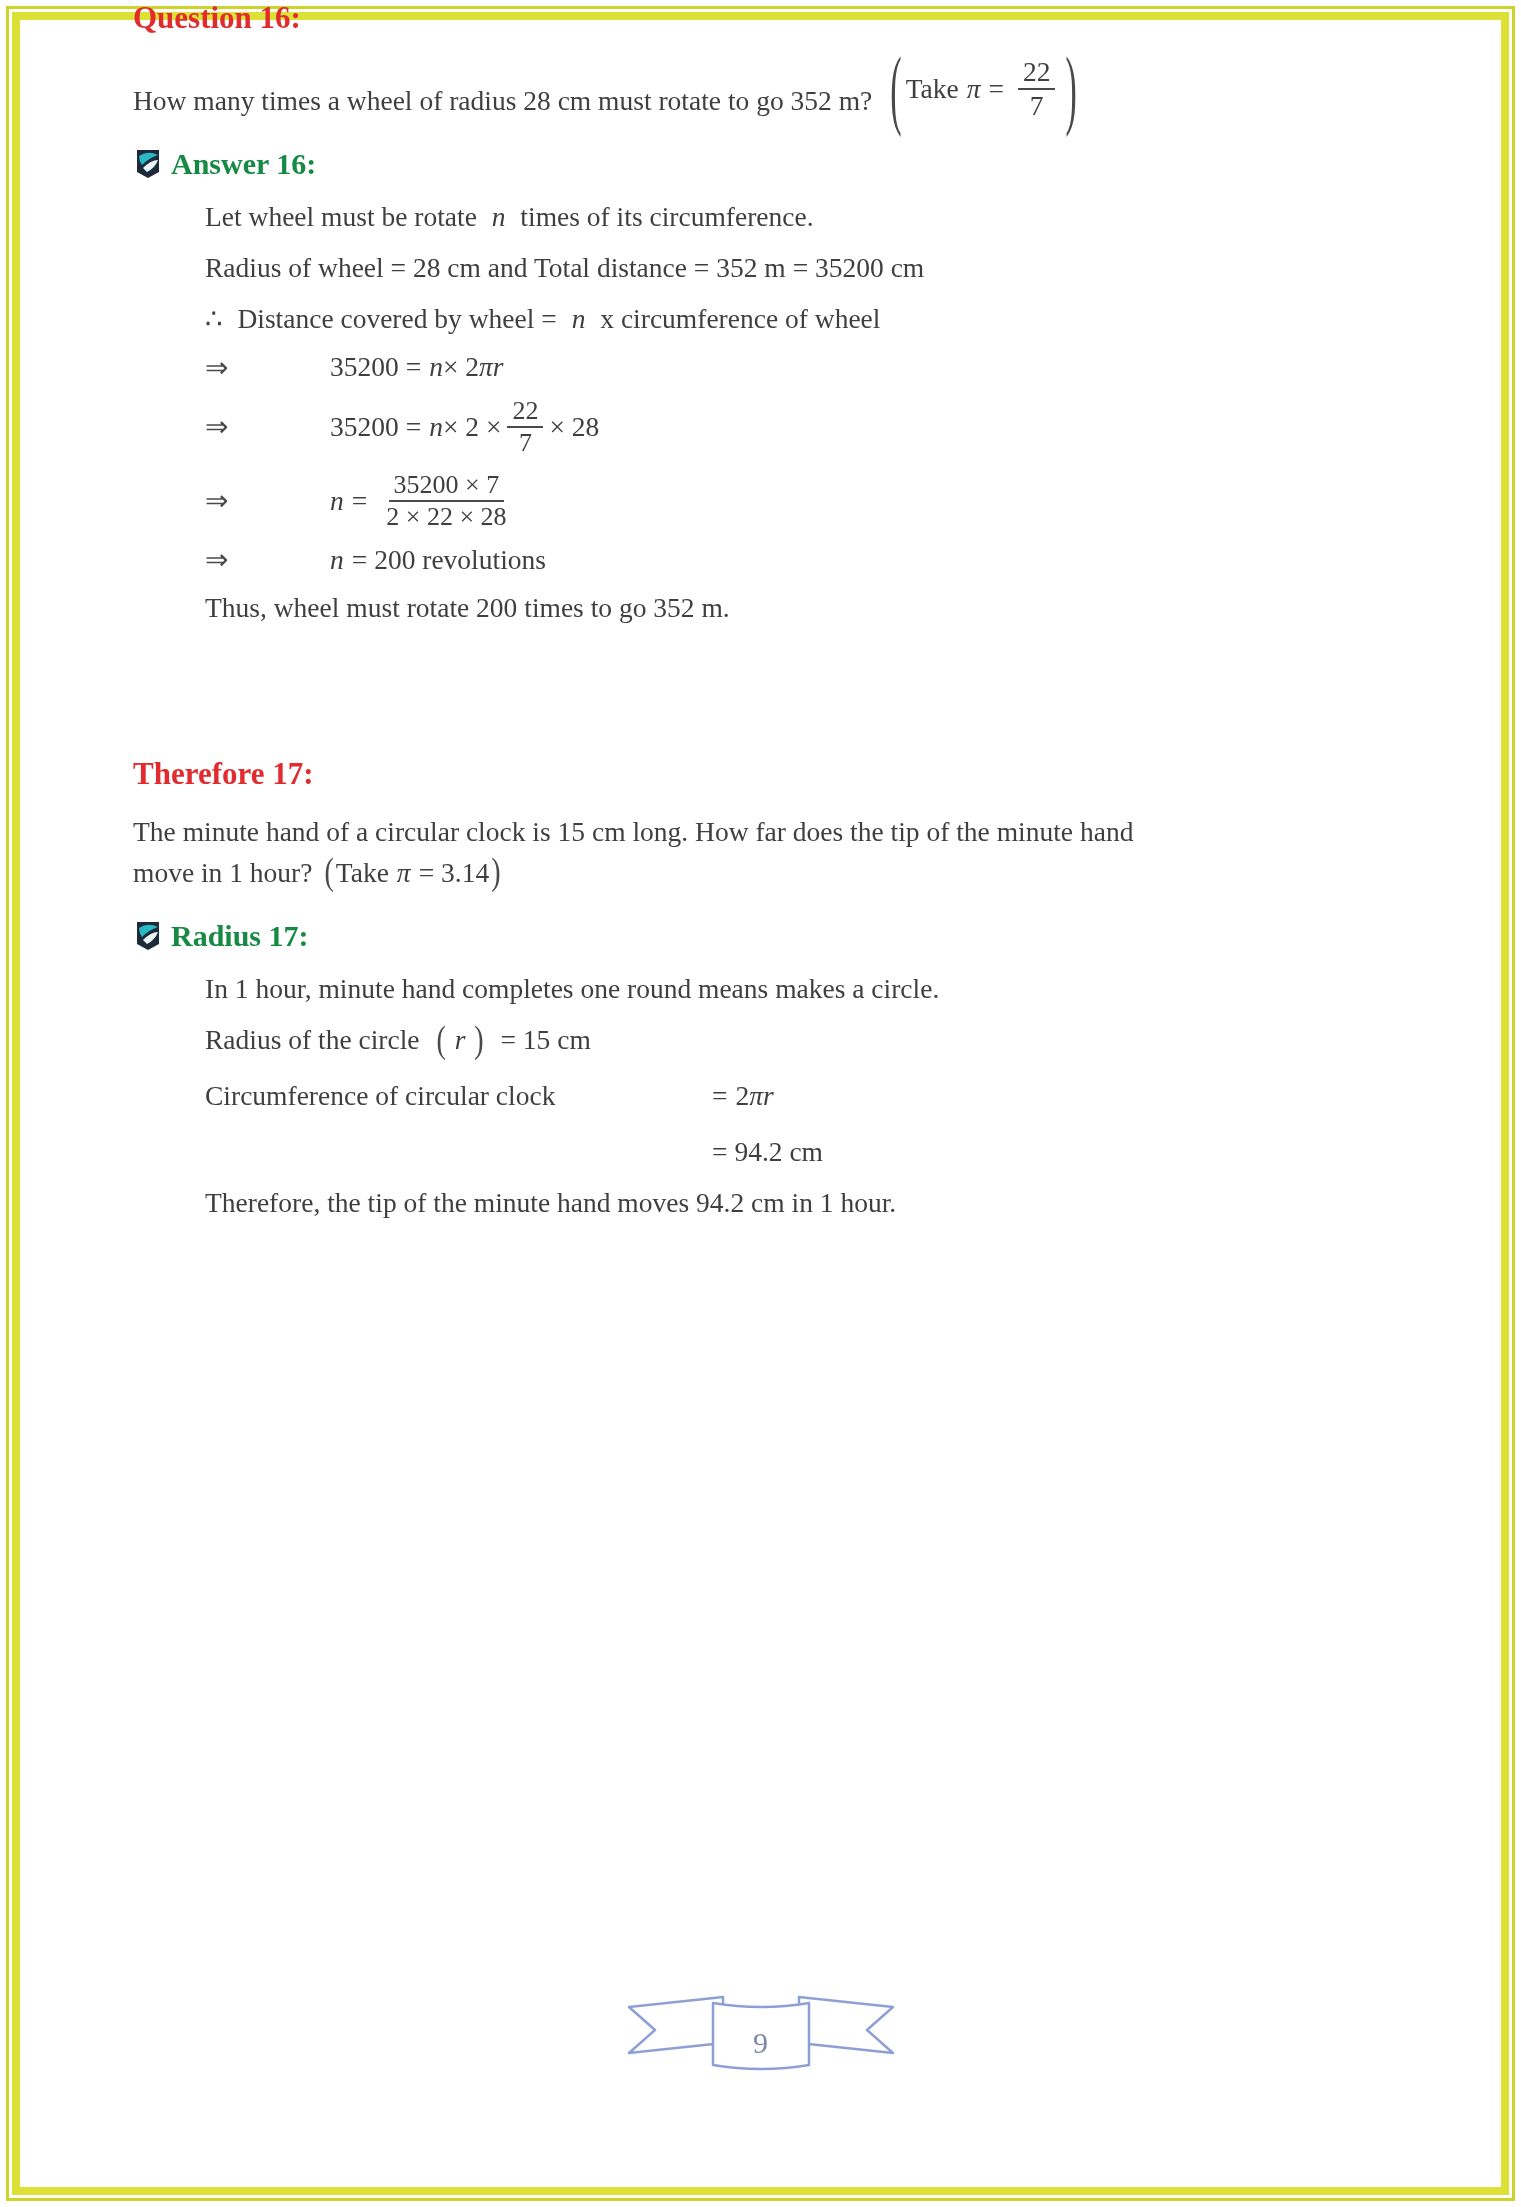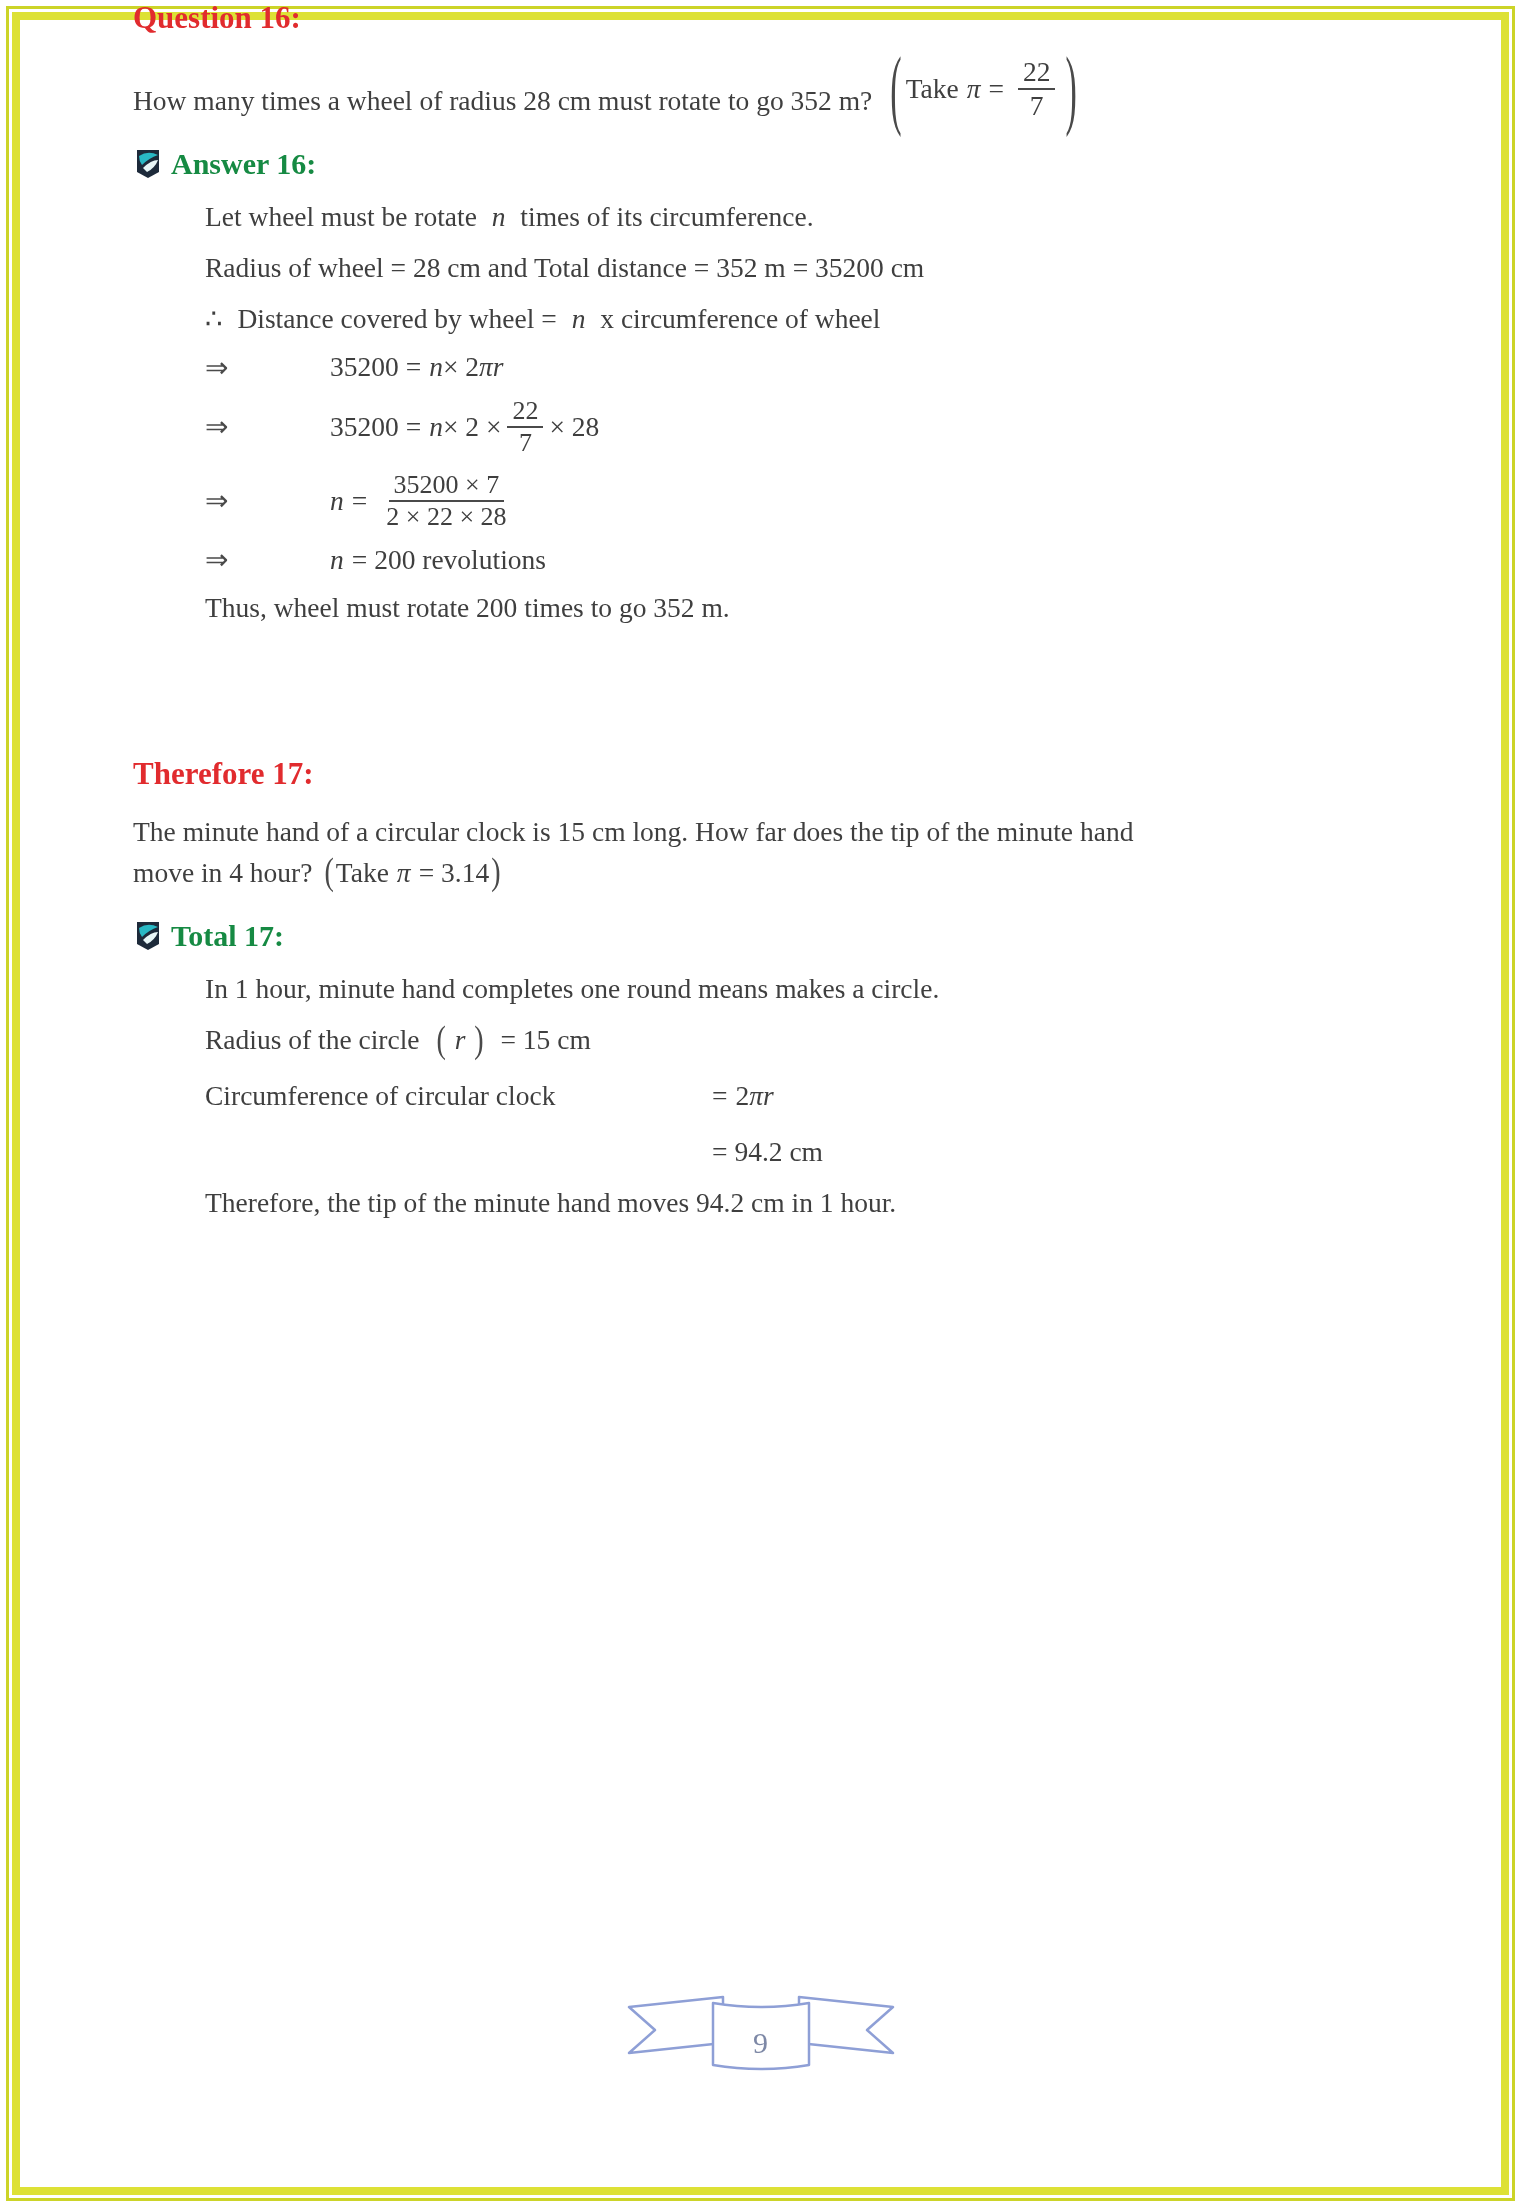--- a/index.html
+++ b/index.html
@@ -150,39 +150,39 @@
     </div>
 
     <div class="ans-line">Thus, wheel must rotate 200 times to go 352 m.</div>
   </div>
 
   <div class="q17-section">
     <h2 class="q-heading">Therefore 17:</h2>
 
     <div class="q-text-plain">The minute hand of a circular clock is 15 cm long. How far does the tip of the minute hand</div>
     <div class="q-text-row">
-      <span class="gap-r">move in 4 hour?</span>
+      <span class="gap-r">move in 1 hour?</span>
       <span class="take-group" style="margin-left:2px;">
         <span class="midparen">(</span>
         <span class="gap-r">Take</span>
         <span class="var gap-r">π</span>
         <span>= 3.14</span>
         <span class="midparen">)</span>
       </span>
     </div>
 
     <div class="a-heading-row">
       <span class="logo-icon">
         <svg viewBox="0 0 30 32" width="30" height="32">
           <path d="M4 2 L26 2 L26 24 L15 30 L4 24 Z" fill="#1d2a3a"></path>
           <path d="M6 8 Q15 2 25 7 Q16 10 9 17 Q6 13 6 8 Z" fill="#29b8c4"></path>
           <path d="M10 20 Q18 12 25 12 Q22 20 14 24 Z" fill="#e8f6f7"></path>
         </svg>
       </span>
-      <h3 class="a-heading">Total 17:</h3>
+      <h3 class="a-heading">Radius 17:</h3>
     </div>
 
     <div class="ans-block">
       <div class="ans-line">In 1 hour, minute hand completes one round means makes a circle.</div>
 
       <div class="ans-line">
         <span class="gap-r">Radius of the circle</span>
         <span class="midparen">(</span>
         <span class="var">r</span>
         <span class="midparen gap-r">)</span>

